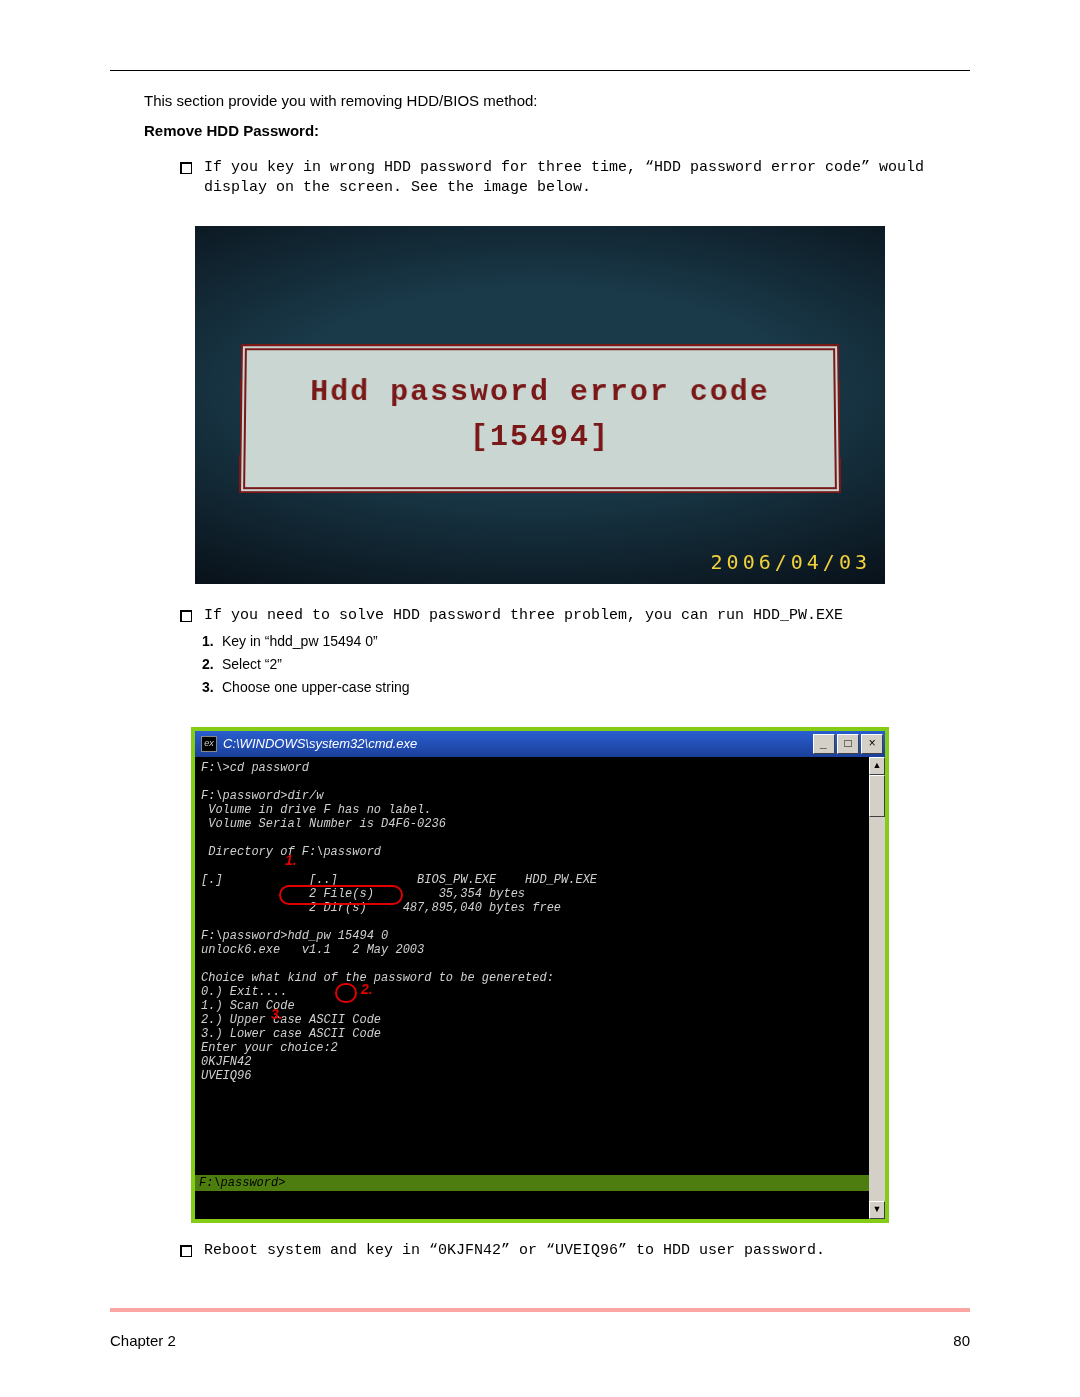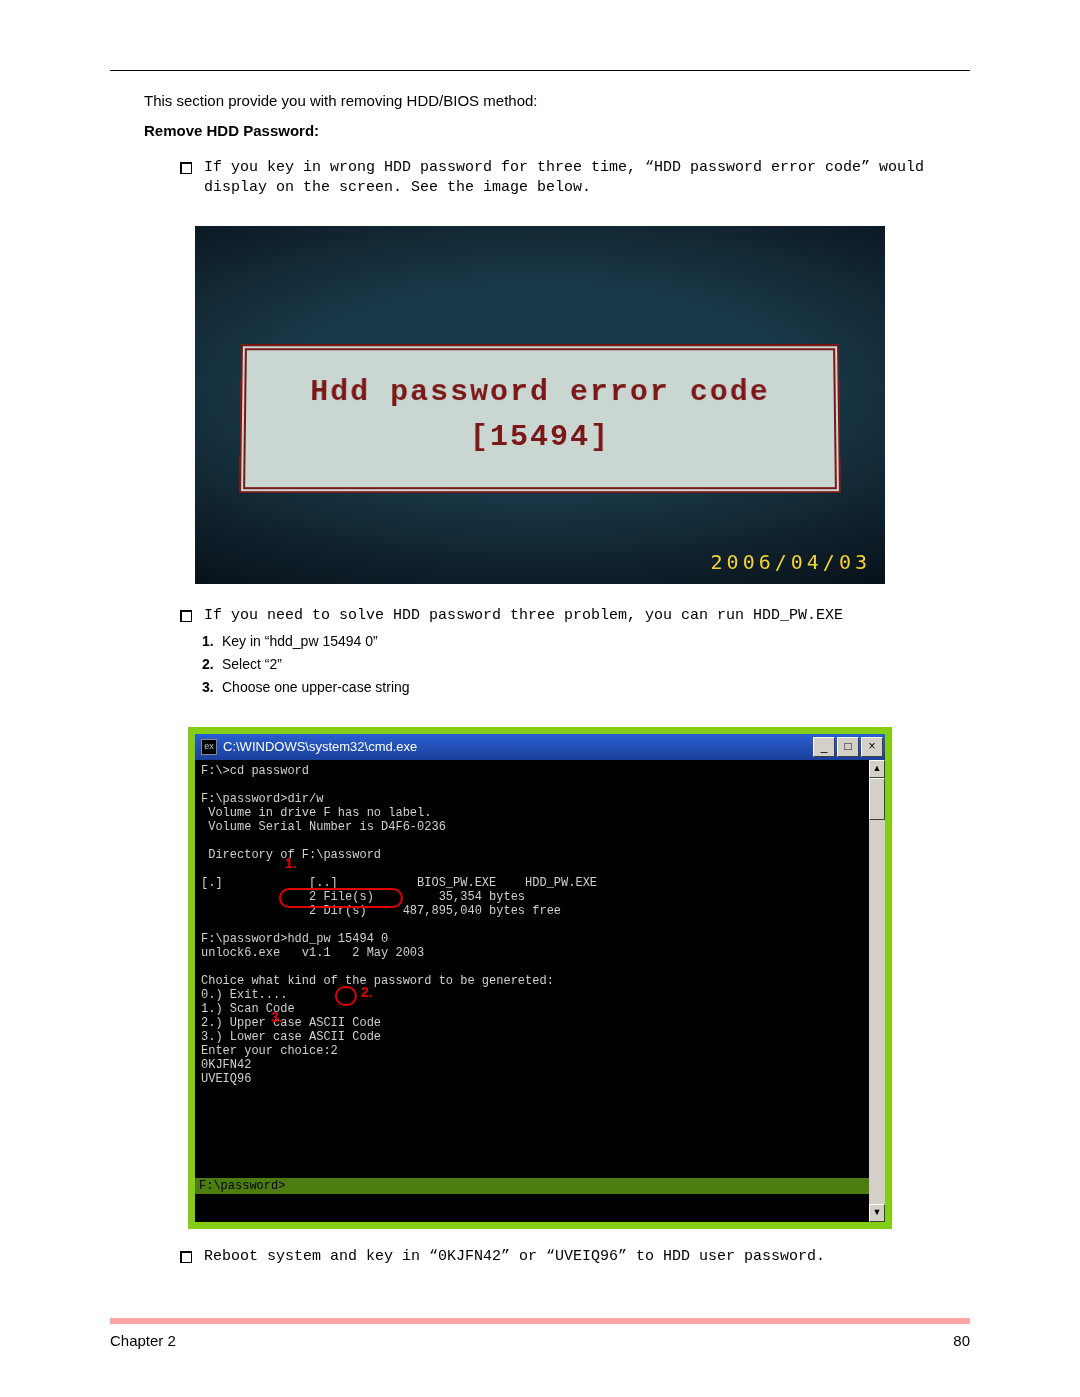--- a/index.html
+++ b/index.html
@@ -105,22 +105,23 @@
     color: #f2d23a;
     font-family: monospace;
     font-size: 20px;
     letter-spacing: 4px;
   }
 
   
   .cmd-window {
     margin: 30px auto 18px auto;
     width: 690px;
-    border: 7px solid #84cc16;
+    border: 4px solid #84cc16;
     background: #000;
+    font-style: italic;
   }
   .cmd-title {
     height: 26px;
     background: linear-gradient(#2a5fd0, #1a3f9a);
     display: flex;
     align-items: center;
     color: #fff;
     font-size: 13px;
     padding-left: 6px;
     font-family: Tahoma, sans-serif;
@@ -198,22 +199,22 @@
     padding: 1px 4px;
     margin: 8px -6px -4px -6px;
   }
 
   .footer {
     position: absolute;
     left: 110px; right: 110px; bottom: 48px;
     display: flex;
     justify-content: space-between;
     font-size: 15px;
-    border-top: 6px solid #fca5a5;
-    padding-top: 8px;
+    border-top: 4px solid #fca5a5;
+    padding-top: 20px;
   }
 </style>
 </head>
 <body>
 
 <div class="page">
   <div class="hr-top"></div>
 
 
   <div class="body-text">

